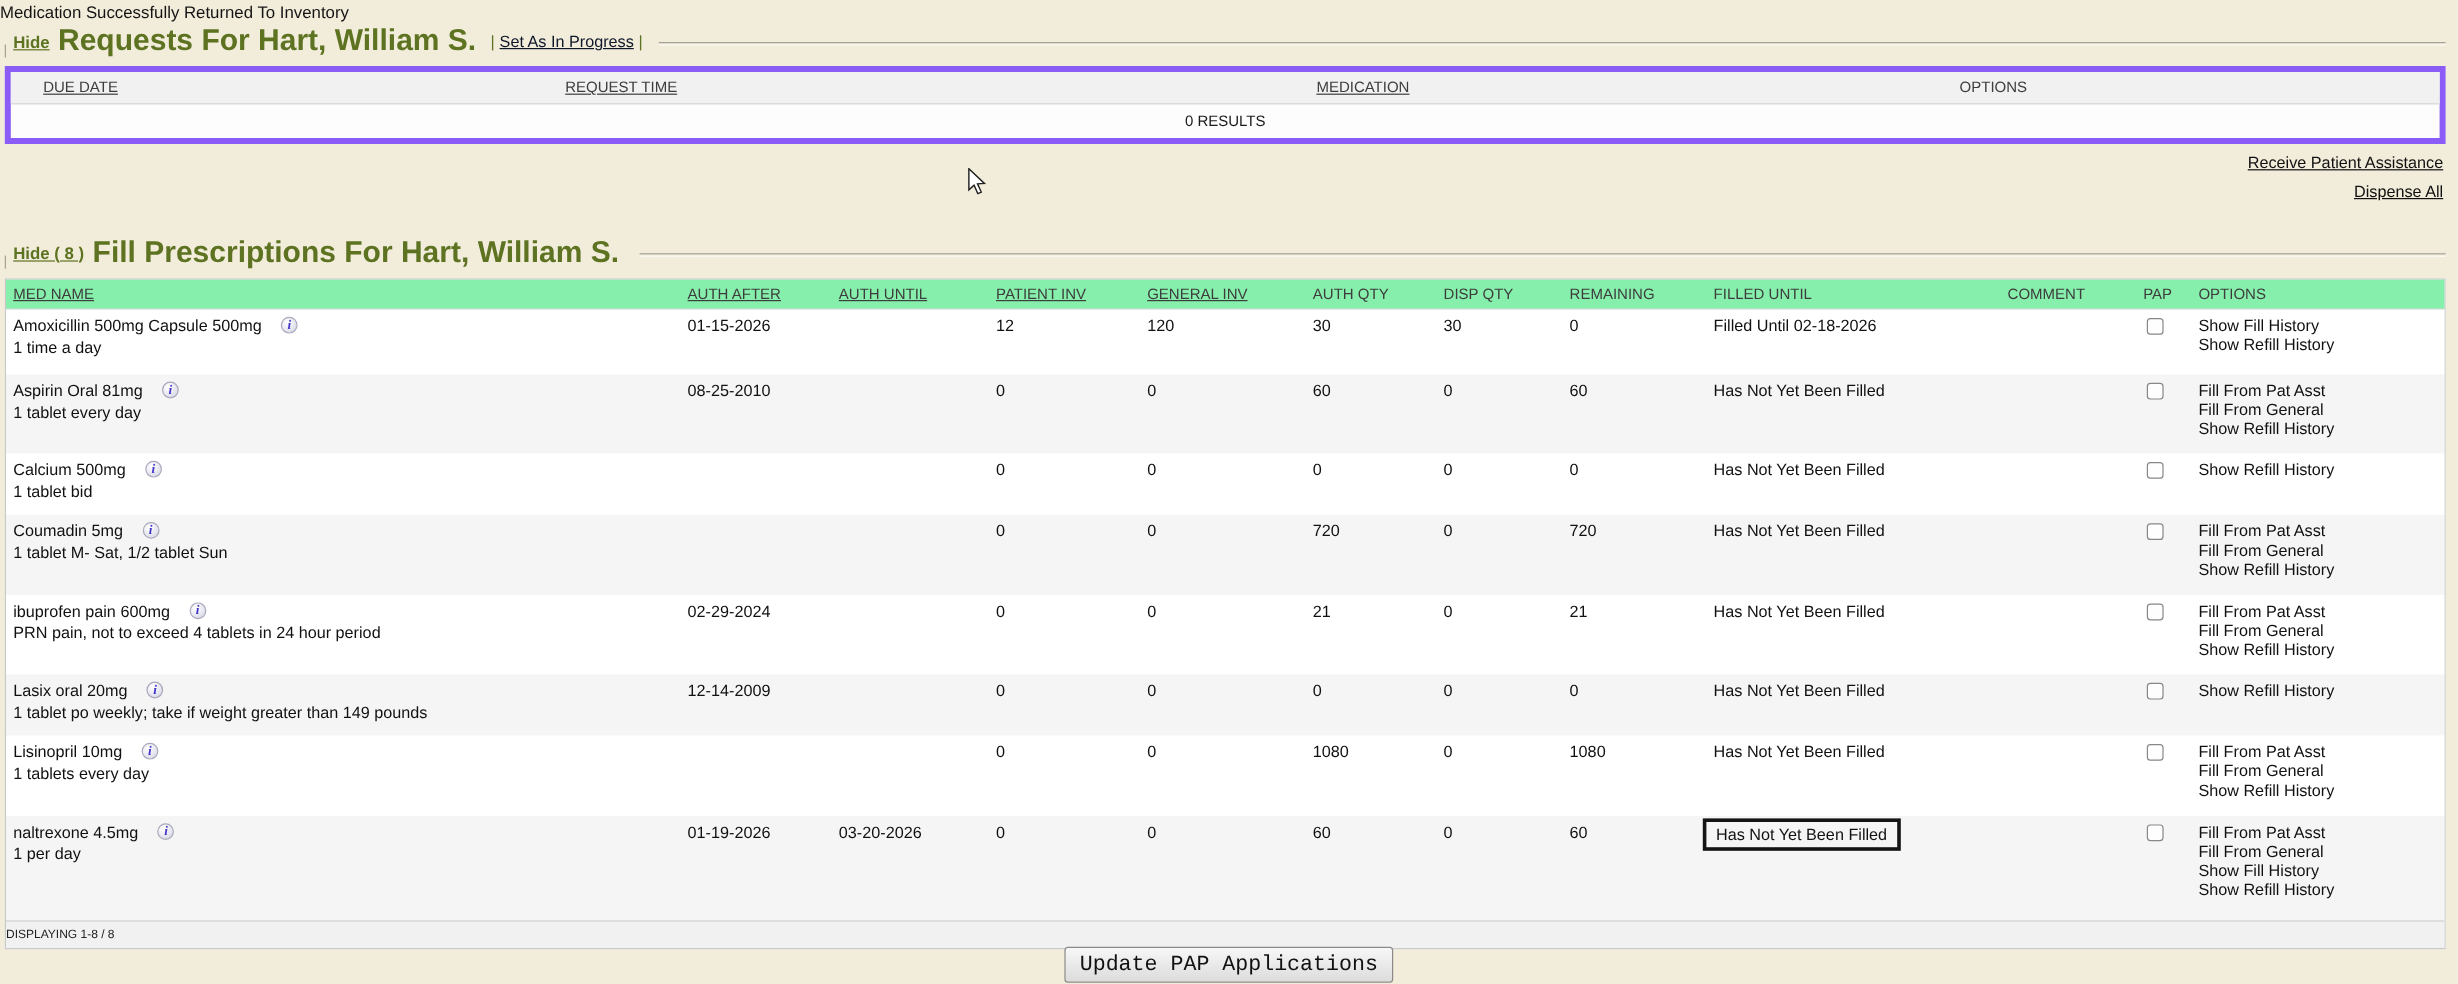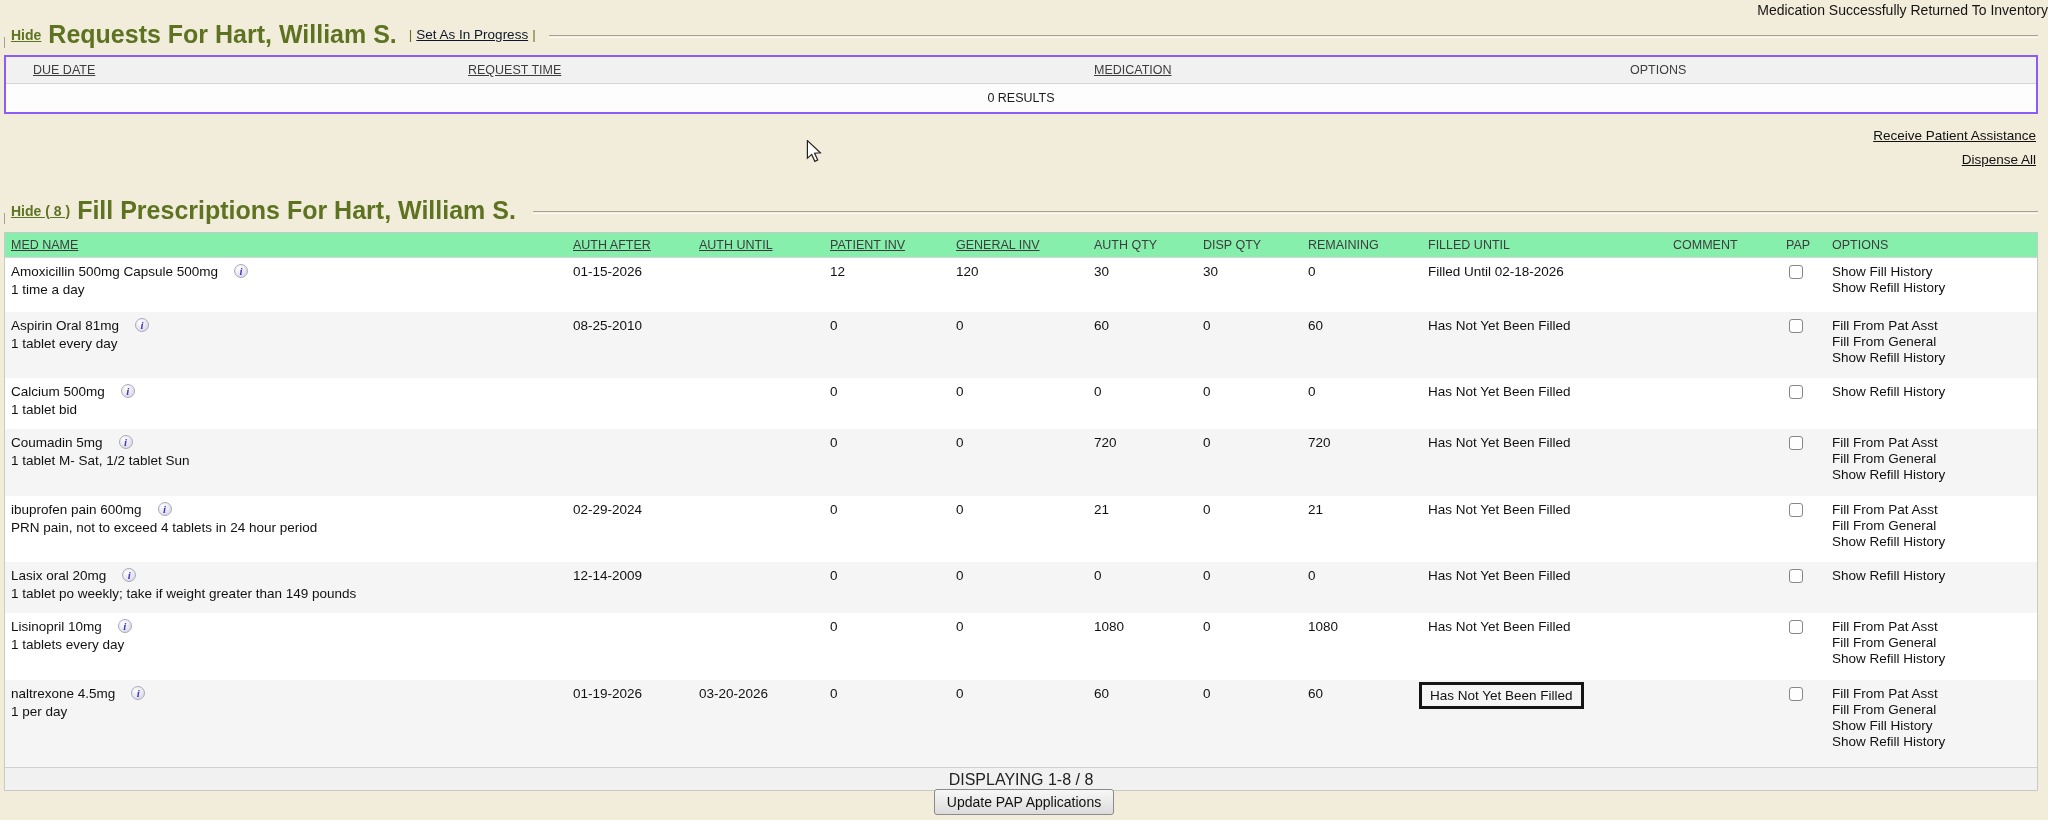--- a/index.html
+++ b/index.html
@@ -5,37 +5,37 @@
   * { box-sizing: border-box; }
   html,body { margin:0; padding:0; }
   body {
     background:#f2ecda;
     font-family:"Liberation Sans", sans-serif;
     color:#111;
   }
   .screen { position:relative; width:2048px; height:820px; overflow:hidden; background:#f2ecda; }
 
   
-  .top-message { position:absolute; top:2px; left:0; width:100%; text-align:right; font-size:14px; color:#141414; }
+  .top-message { position:absolute; top:2px; left:0; width:100%; text-align:left; font-size:14px; color:#141414; }
 
   
   .section { position:absolute; left:4px; right:10px; }
   .section::before { content:""; position:absolute; left:0; top:17px; width:1px; height:11px; background:#a3a295; }
   .section-requests { top:20px; }
   .section-fill { top:196px; }
 
   .legend { display:flex; align-items:center; white-space:nowrap; }
   .hide-link { color:#5d7321; font-weight:bold; font-size:14px; text-decoration:underline; margin:0 7px; cursor:pointer; }
   .section-title { color:#5d7321; font-weight:bold; font-size:25px; margin-right:8px; }
   .pipe { color:#5d7321; font-size:13.5px; margin:0 4px; }
   .sub-link { color:#0f172a; font-size:13.5px; text-decoration:underline; cursor:pointer; }
   .legend-line { flex:1; height:3px; border-top:1px solid #a3a295; border-bottom:1px solid #fbfaf3; margin-left:9px; position:relative; top:2px; }
 
   
-  .table1 { margin-top:6px; border:2px solid #8b5cf6; background:#fdfdfd; }
+  .table1 { margin-top:6px; border:5px solid #8b5cf6; background:#fdfdfd; }
   .t1-header { position:relative; height:27px; background:#f1f1f1; border-bottom:1px solid #d6d6d6; }
   .t1-header span { position:absolute; top:6px; font-size:12.5px; color:#3d3d3d; }
   .t1h0 { left:27px; } .t1h1 { left:462px; } .t1h2 { left:1088px; } .t1h3 { left:1624px; }
   .sortable { text-decoration:underline; cursor:pointer; }
   .t1-results { height:28px; line-height:28px; text-align:center; font-size:12.5px; color:#1a1a1a; }
 
   
   .action-links { position:absolute; top:128px; right:12px; text-align:right; }
   .action-link { display:block; font-size:13.5px; color:#111; text-decoration:underline; margin-bottom:9px; cursor:pointer; }
 
@@ -60,26 +60,26 @@
   .info-icon { display:inline-flex; align-items:center; justify-content:center; flex:0 0 auto;
                width:14px; height:14px; border-radius:50%; border:1px solid #a9a9bd;
                background:radial-gradient(circle at 35% 30%, #ffffff 0%, #e7e7f0 55%, #cfcfde 100%);
                color:#4136c9; font-family:"Liberation Serif", serif; font-style:italic; font-weight:bold;
                font-size:11px; line-height:1; cursor:pointer; }
   .opt-link { font-size:13.5px; line-height:16px; color:#111; cursor:pointer; }
   .pap-checkbox { appearance:none; -webkit-appearance:none; width:14px; height:14px;
                   border:1px solid #878787; border-radius:3px; background:#fefefe; margin:1px 0 0 3px; cursor:pointer; }
   .fu-text { display:inline-block; }
   .fu-text.highlight { border:3px solid #141414; padding:3px 8px; margin:-4px 0 0 -9px; }
-  .t2-footer { height:23px; line-height:23px; text-align:center; font-size:16px; color:#222;
+  .t2-footer { height:23px; line-height:23px; text-align:left; font-size:10px; color:#222;
                background:#f1f1f1; border-top:1px solid #d0d0d0; }
 
   
   .button-row { position:absolute; top:789px; left:0; width:100%; text-align:center; }
-  .pap-button { font-family:Liberation Sans, sans-serif; font-size:14px; color:#111; padding:4px 12px;
+  .pap-button { font-family:Liberation Mono, monospace; font-size:18px; color:#111; padding:4px 12px;
                 background:linear-gradient(#f7f7f7,#dcdcdc); border:1px solid #8a8a8a; border-radius:3px; cursor:pointer; }
 
   
   .cursor { position:absolute; left:806px; top:140px; }
 </style>
 </head>
 <body>
 
 <div class="screen">
 

